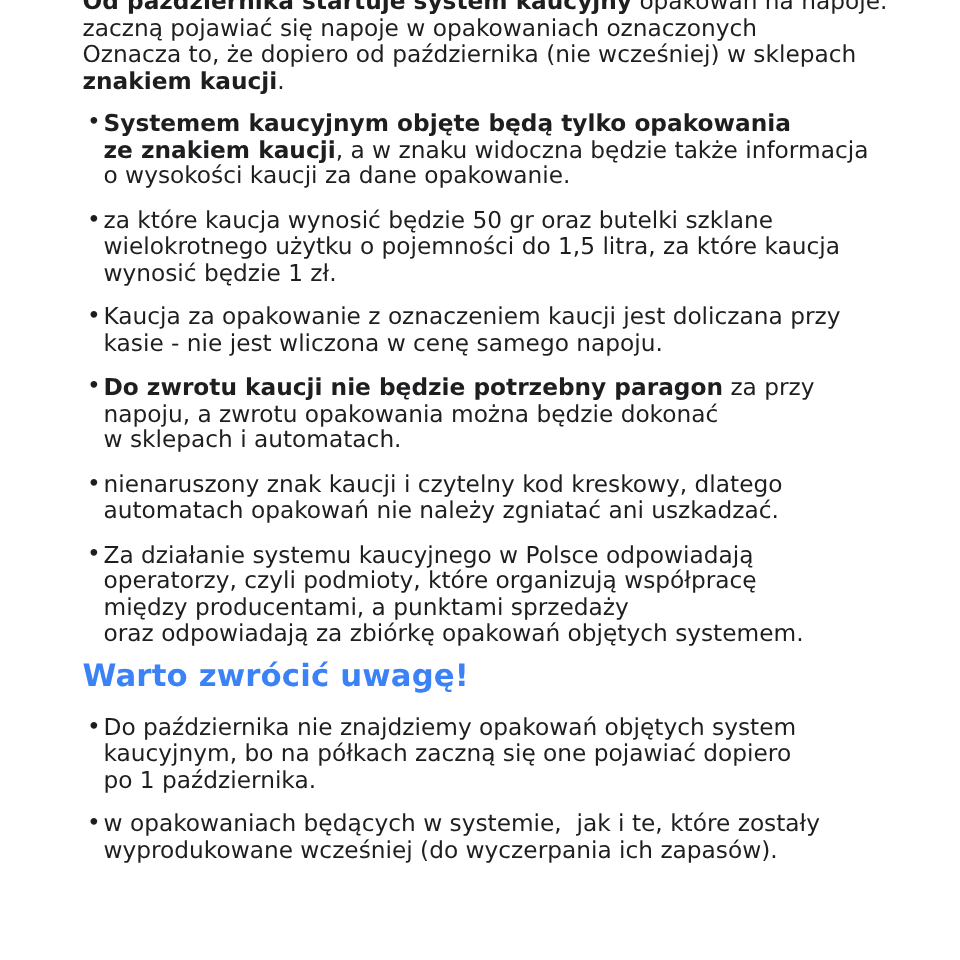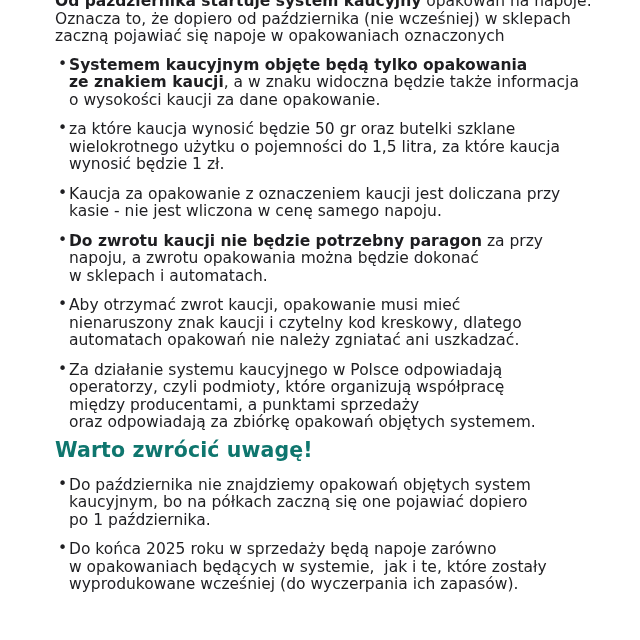--- a/index.html
+++ b/index.html
@@ -50,31 +50,32 @@
     left: 3px;
     top: -1px;
     font-size: 15.5px;
   }
   h2.heading {
     font-size: 20.5px;
     line-height: 26px;
     font-weight: 700;
     letter-spacing: 0.1px;
     margin: 5px 0 14px 0;
-    color: #0f766e;
+    color: #3b82f6;
   }
 </style>
 </head>
 <body>
 
 <div class="content">
   <div class="intro">
       <div class="line"><span class="b">Od października startuje system kaucyjny</span><span> opakowań na napoje.</span></div>
+      <div class="line"><span>zaczną pojawiać się napoje w opakowaniach oznaczonych</span></div>
       <div class="line"><span>Oznacza to, że dopiero od października (nie wcześniej) w sklepach</span></div>
-      <div class="line"><span>zaczną pojawiać się napoje w opakowaniach oznaczonych</span></div>
+      <div class="line"><span class="b">znakiem kaucji</span><span>.</span></div>
     </div>
   <ul class="bullets">
       <li>
         <span class="marker">•</span>
         <div>
           <div class="line"><span class="b">Systemem kaucyjnym objęte będą tylko opakowania</span></div>
           <div class="line"><span class="b">ze znakiem kaucji</span><span>, a w znaku widoczna będzie także informacja</span></div>
           <div class="line"><span>o wysokości kaucji za dane opakowanie.</span></div>
         </div>
       </li>
@@ -97,21 +98,20 @@
         <span class="marker">•</span>
         <div>
           <div class="line"><span class="b">Do zwrotu kaucji nie będzie potrzebny paragon</span><span> za przy</span></div>
           <div class="line"><span>napoju, a zwrotu opakowania można będzie dokonać</span></div>
           <div class="line"><span>w sklepach i automatach.</span></div>
         </div>
       </li>
       <li>
         <span class="marker">•</span>
         <div>
-          <div class="line"><span>Aby otrzymać zwrot kaucji, opakowanie musi mieć</span></div>
           <div class="line"><span>nienaruszony znak kaucji i czytelny kod kreskowy, dlatego</span></div>
           <div class="line"><span>automatach opakowań nie należy zgniatać ani uszkadzać.</span></div>
         </div>
       </li>
       <li>
         <span class="marker">•</span>
         <div>
           <div class="line"><span>Za działanie systemu kaucyjnego w Polsce odpowiadają</span></div>
           <div class="line"><span>operatorzy, czyli podmioty, które organizują współpracę</span></div>
           <div class="line"><span>między producentami, a punktami sprzedaży</span></div>
@@ -125,19 +125,18 @@
         <span class="marker">•</span>
         <div>
           <div class="line"><span>Do października nie znajdziemy opakowań objętych system</span></div>
           <div class="line"><span>kaucyjnym, bo na półkach zaczną się one pojawiać dopiero</span></div>
           <div class="line"><span>po 1 października.</span></div>
         </div>
       </li>
       <li>
         <span class="marker">•</span>
         <div>
-          <div class="line"><span>Do końca 2025 roku w sprzedaży będą napoje zarówno</span></div>
           <div class="line"><span>w opakowaniach będących w systemie,  jak i te, które zostały</span></div>
           <div class="line"><span>wyprodukowane wcześniej (do wyczerpania ich zapasów).</span></div>
         </div>
       </li>
     </ul>
 </div>
 
 </body></html>

